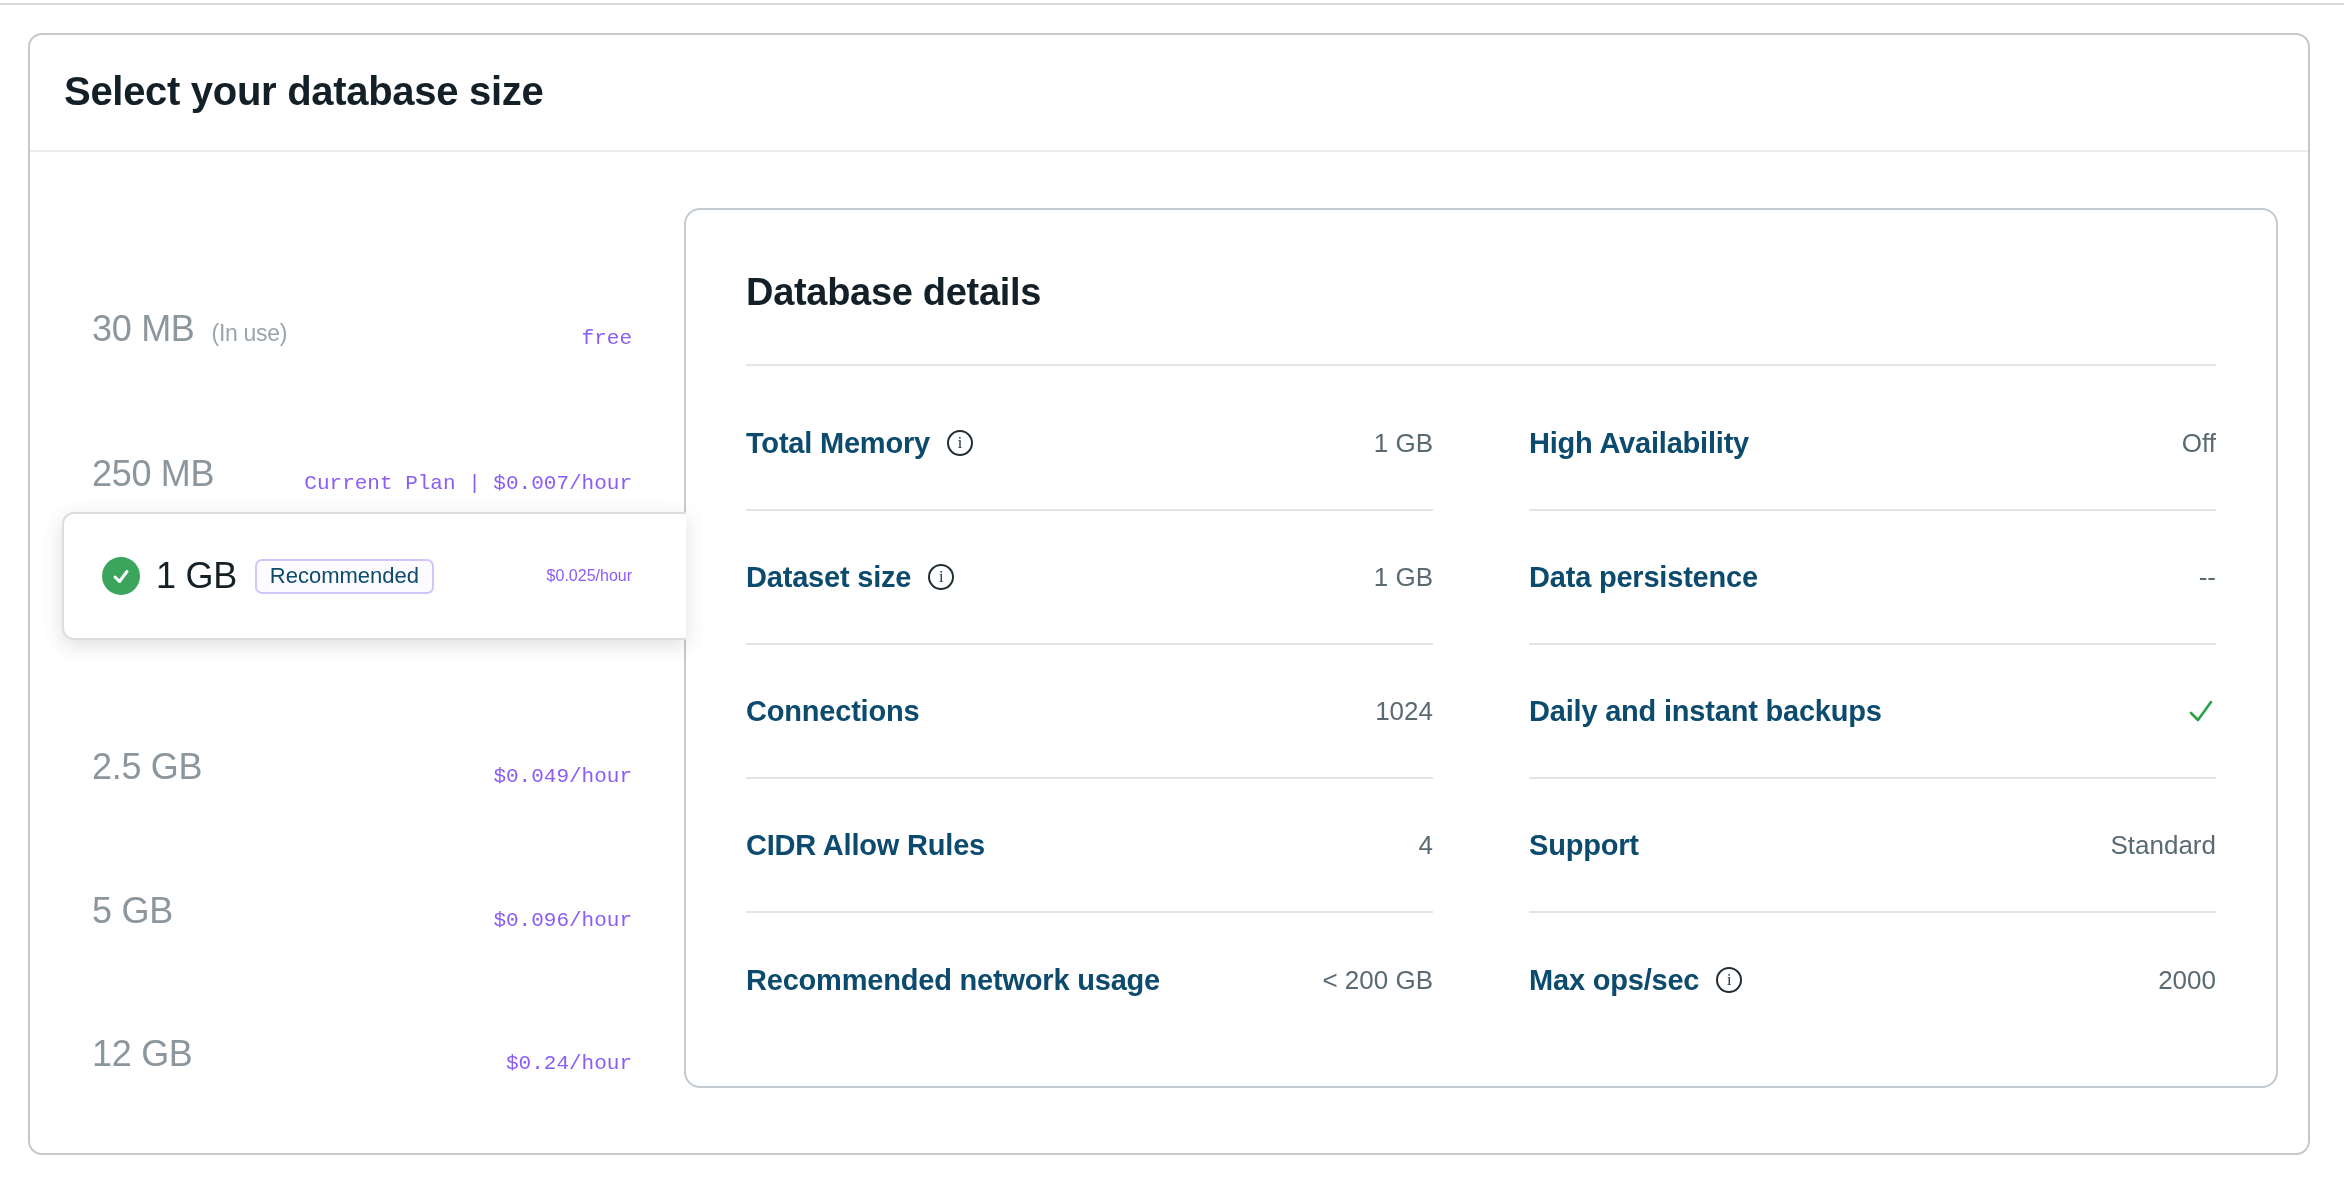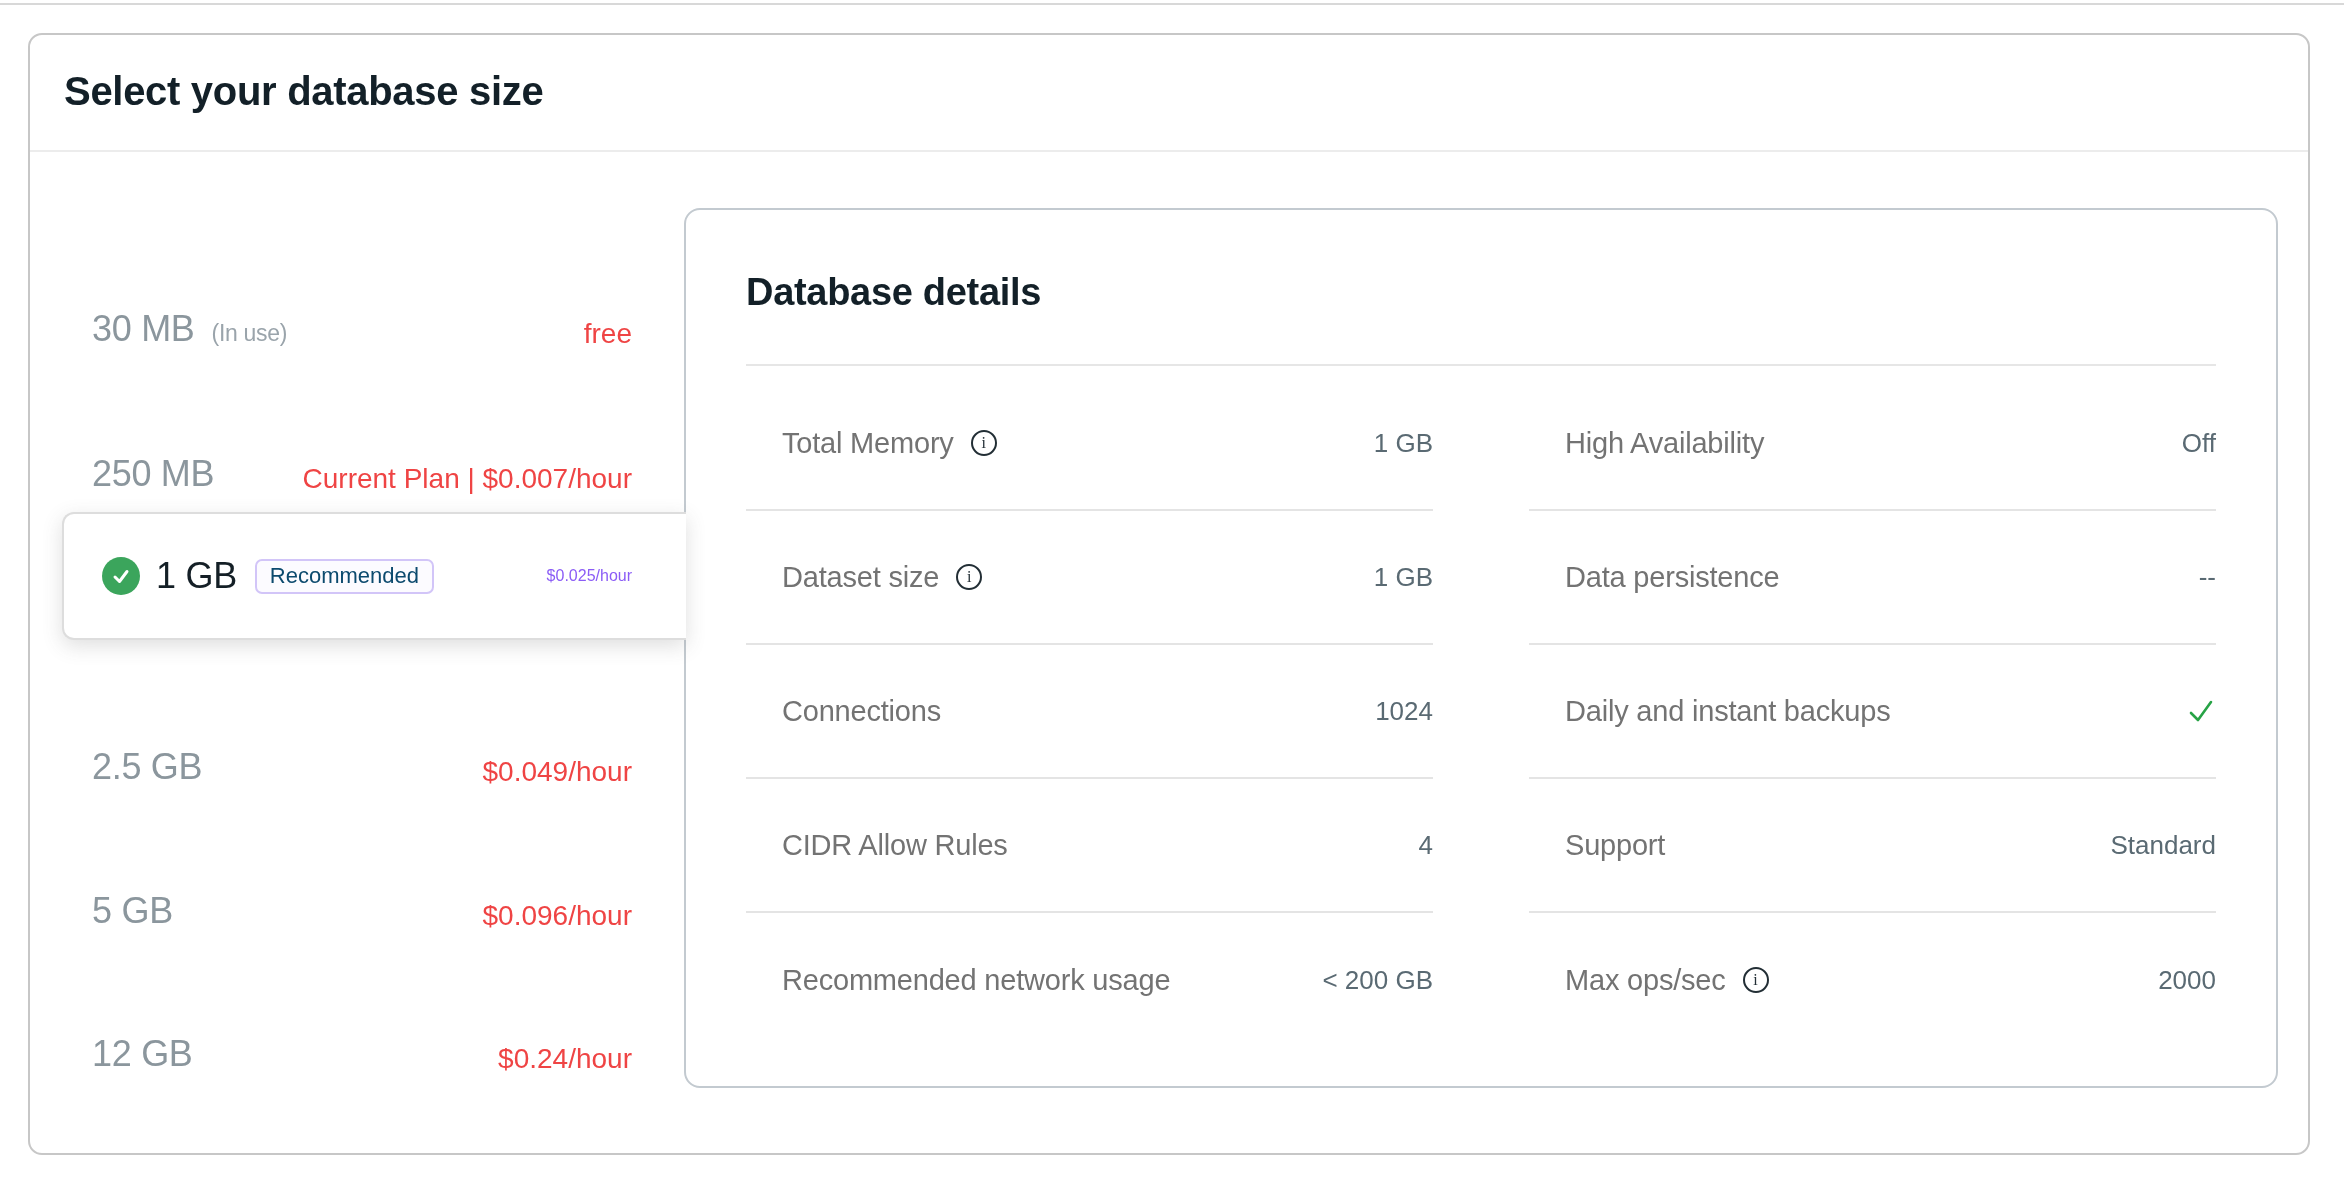--- a/index.html
+++ b/index.html
@@ -33,21 +33,21 @@
   .size-row {
     position:absolute; left:30px; width:626px; height:130px;
     display:flex; align-items:flex-end; justify-content:space-between;
     padding:0 24px 0 62px; cursor:pointer;
   }
   .size-row .size-label {
     font-size:36px; color:#8b969d; letter-spacing:-0.3px;
     display:flex; align-items:baseline; gap:17px;
   }
   .size-row .size-note { font-size:23px; color:#9aa4ab; }
-  .size-row .size-price { font-size:28px; color:#ef4444; }
+  .size-row .size-price { font-size:21px; color:#8b5cf6;font-family:Liberation Mono, monospace; }
   .row-30mb  { top:220px; }
   .row-250mb { top:365px; }
   .row-25gb  { top:658px; }
   .row-5gb   { top:802px; }
   .row-12gb  { top:945px; }
   
   .selected-row {
     position:absolute; left:62px; top:512px; width:624px; height:128px;
     background:#ffffff; z-index:5;
     border:2px solid #dddddd; border-right:none;
@@ -91,21 +91,21 @@
     grid-template-rows:repeat(5,134px);
     grid-auto-flow:column; column-gap:96px;
     padding:11px 60px 0;
   }
   .d-row {
     display:flex; align-items:center; justify-content:space-between;
     border-bottom:2px solid #e4e4e4;
   }
   .d-row.last { border-bottom:none; }
   .d-label-wrap { display:flex; align-items:center; gap:17px; }
-  .d-label { font-size:29px; font-weight:400; color:#737373; letter-spacing:-0.2px;margin-left:36px; }
+  .d-label { font-size:29px; font-weight:700; color:#0c4a6e; letter-spacing:-0.2px; }
   .d-value { font-size:26px; color:#5a6a73; }
   .info-icon {
     width:26px; height:26px; border:2px solid #222e35; border-radius:50%;
     display:flex; align-items:center; justify-content:center;
     font-size:16px; font-weight:500; color:#222e35; cursor:pointer;
     font-family:"Liberation Serif", serif; flex:0 0 auto;
   }
   .value-check svg { display:block; }
 </style>
 </head>

